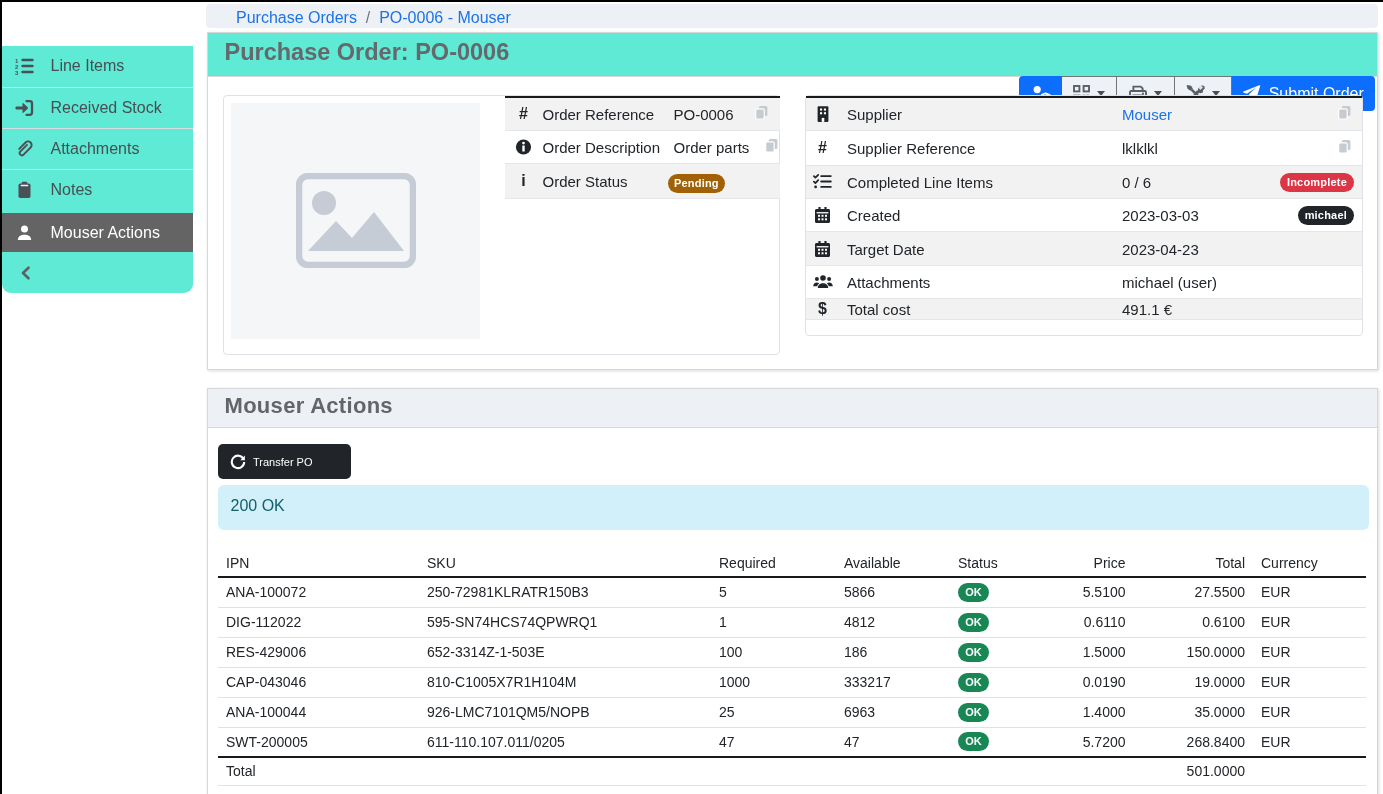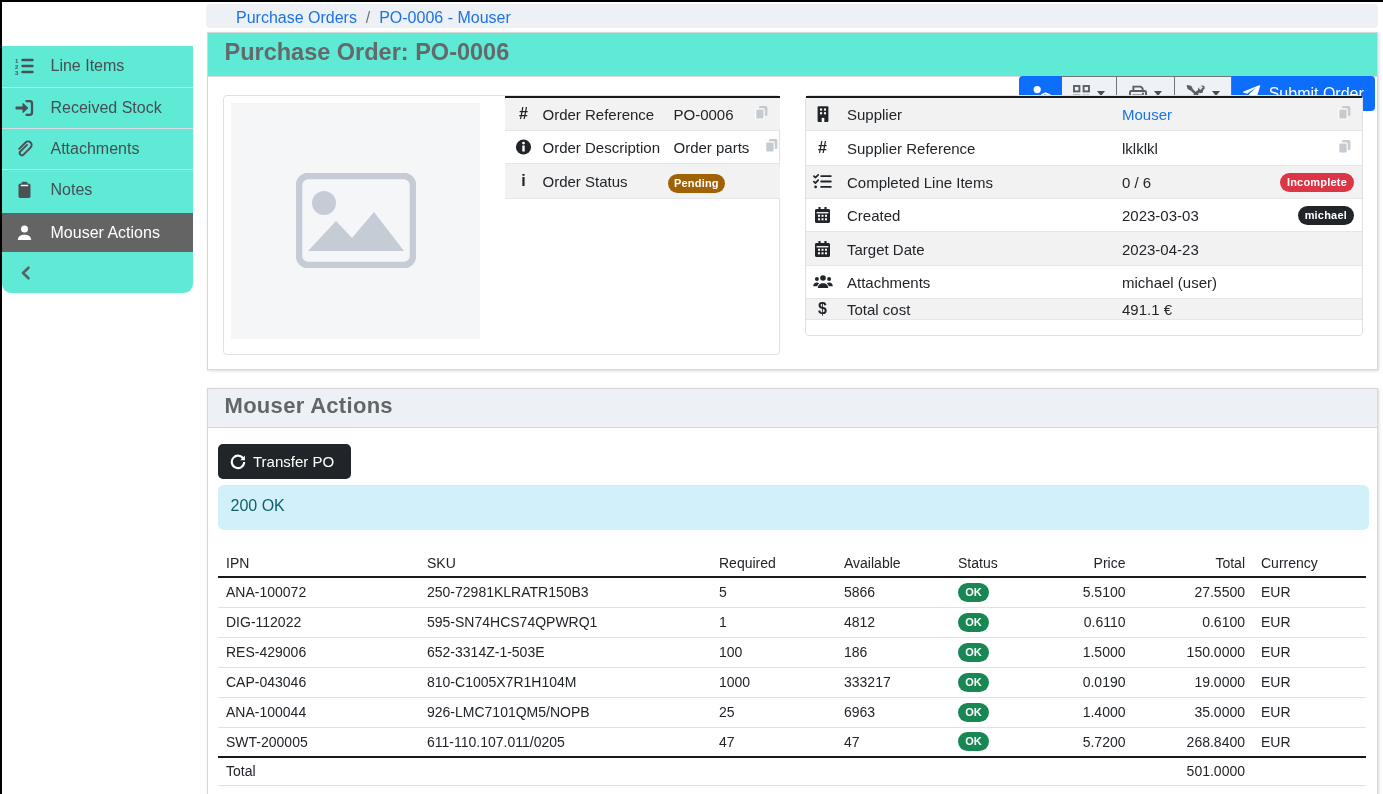--- a/index.html
+++ b/index.html
@@ -76,21 +76,21 @@
   border-radius:10px; padding:0 6.5px; height:19px; line-height:19px; letter-spacing:0.2px; }
 .pill.gray { background:#a16207; }
 .pill.red { background:#dc3545; }
 .pill.dark { background:#212529; }
 
 
 #panel2 { left:206.5px; top:388px; width:1171px; height:500px; }
 #panel2 .phead { height:39px; background:#edf1f6; border-bottom:1px solid #d5d7d9; }
 #panel2 h2 { font-size:22px; font-weight:bold; color:#636669; padding:4px 0 0 17px; letter-spacing:0.3px; }
 #transfer { left:10.5px; top:55px; width:133px; height:35px; background:#212529; color:#fff;
-  border-radius:5px; display:flex; align-items:center; font-size:15px; }
+  border-radius:5px; display:flex; align-items:center; font-size:11px; }
 #transfer svg { margin:0 7px 0 12px; }
 #alert { left:10.5px; top:96px; width:1151px; height:45px; background:#d2f0fa; border-radius:6px;
   line-height:42px; padding-left:12.5px; color:#13606b; font-size:16px; }
 
 
 #itable { left:10.5px; top:160px; width:1148px; border-collapse:collapse; font-size:14px; }
 #itable th { font-weight:normal; text-align:left; height:28px; padding:0 0 0 8px; }
 #itable td { height:30.1px; padding:0 0 0 8px; }
 #itable thead tr { border-bottom:2px solid #17191c; }
 #itable tbody tr { border-bottom:1px solid #dfe2e5; }

